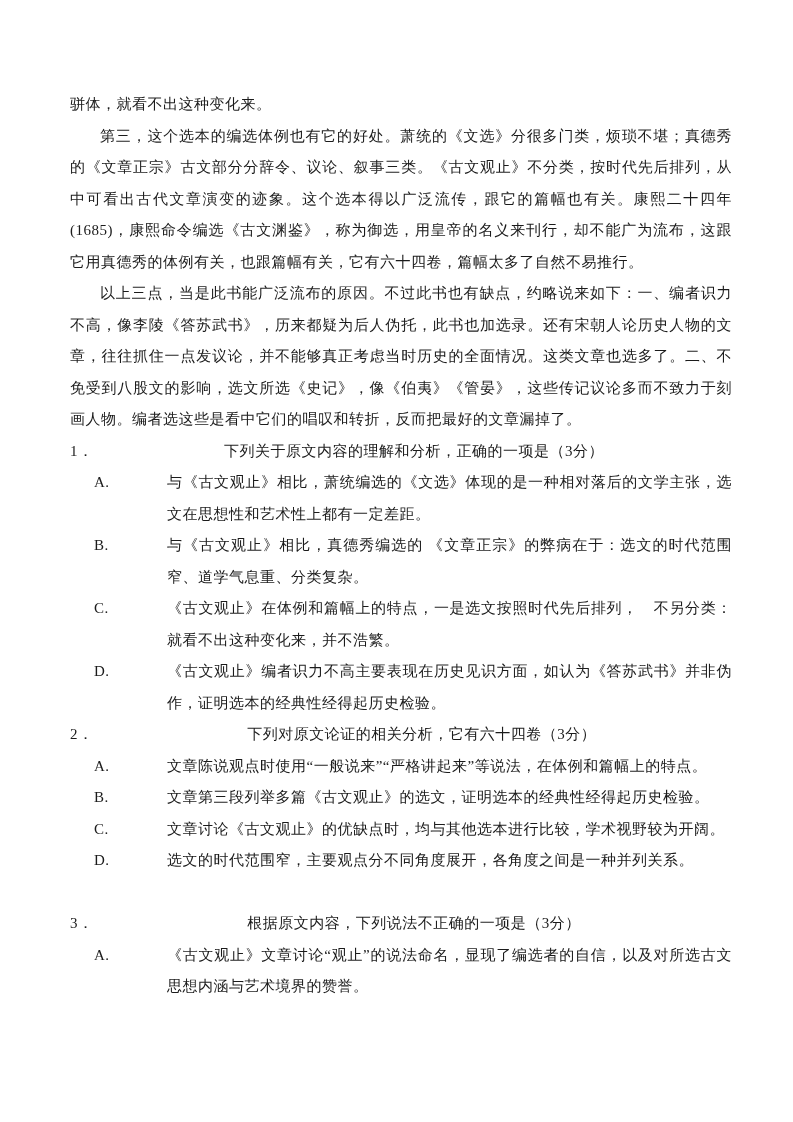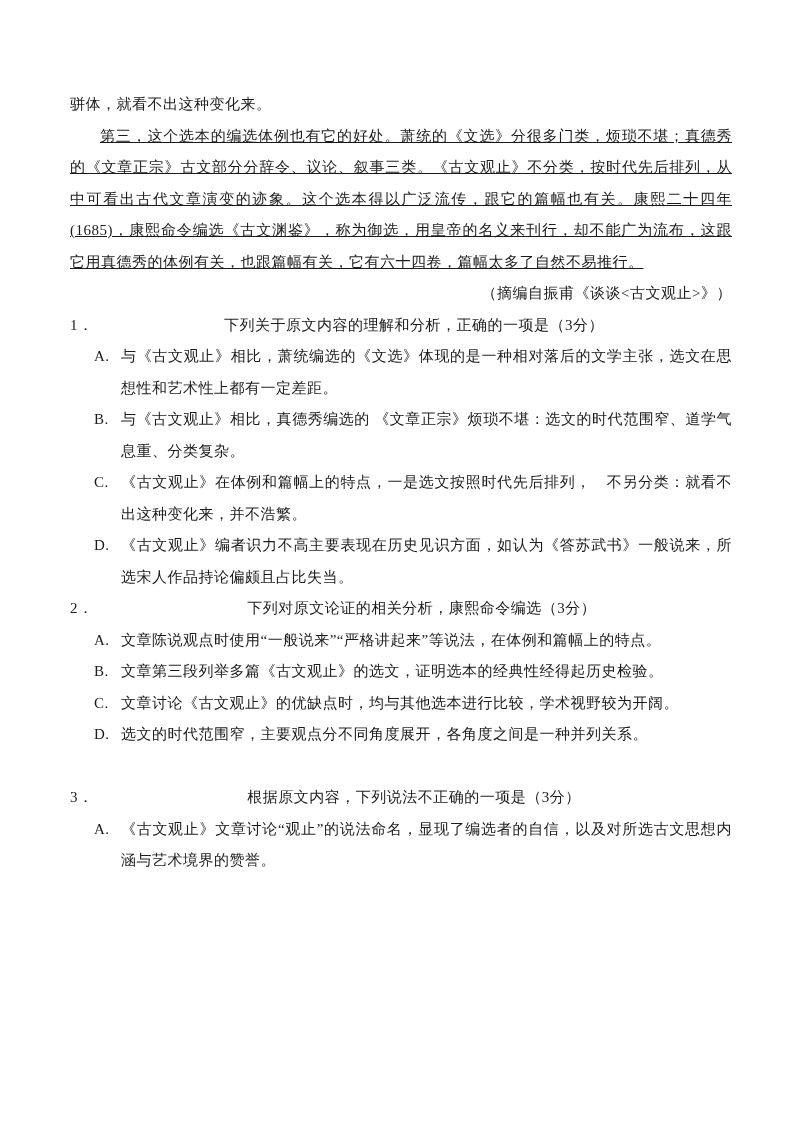--- a/index.html
+++ b/index.html
@@ -20,75 +20,75 @@
     position: absolute;
     top: 89px;
     left: 70px;
     width: 662px;
     font-size: 15px;
     line-height: 31.5px;
     letter-spacing: 0.5px;
     text-align: justify;
   }
   .content p { margin: 0; }
-  .para-indent { text-indent: 2em; text-decoration: underline; }
+  .para-indent { text-indent: 2em; }
   .attribution {
     text-align: right;
     text-indent: 0;
   }
   .question { margin: 0; }
   .q-gap { margin-top: 31.5px; }
   .q-row { display: flex; align-items: flex-start; }
   .q-num { flex: 0 0 26px; white-space: pre; }
   .q-stem { flex: 1; text-align: center; white-space: pre-wrap; }
   .option {
     display: flex;
     align-items: flex-start;
     margin-left: 24px;
   }
   .opt-label { flex: 0 0 27px; }
-  .opt-text { flex: 1; text-align: justify; }
+  .opt-text { flex: 1; text-align: justify; margin-left: 46px; }
 </style>
 </head>
 <body>
 
 <div class="page">
   <div class="content">
 
     <p>骈体，就看不出这种变化来。</p>
     <p class="para-indent">第三，这个选本的编选体例也有它的好处。萧统的《文选》分很多门类，烦琐不堪；真德秀的《文章正宗》古文部分分辞令、议论、叙事三类。《古文观止》不分类，按时代先后排列，从中可看出古代文章演变的迹象。这个选本得以广泛流传，跟它的篇幅也有关。康熙二十四年(1685)，康熙命令编选《古文渊鉴》，称为御选，用皇帝的名义来刊行，却不能广为流布，这跟它用真德秀的体例有关，也跟篇幅有关，它有六十四卷，篇幅太多了自然不易推行。</p>
-    <p class="attribution">（摘编自振甫《谈谈&lt;古文观止&gt;》）</p>
+    <p class="para-indent">以上三点，当是此书能广泛流布的原因。不过此书也有缺点，约略说来如下：一、编者识力不高，像李陵《答苏武书》，历来都疑为后人伪托，此书也加选录。还有宋朝人论历史人物的文章，往往抓住一点发议论，并不能够真正考虑当时历史的全面情况。这类文章也选多了。二、不免受到八股文的影响，选文所选《史记》，像《伯夷》《管晏》，这些传记议论多而不致力于刻画人物。编者选这些是看中它们的唱叹和转折，反而把最好的文章漏掉了。</p>
 
     <div class="question">
       <div class="q-row">
         <span class="q-num">1．</span>
         <span class="q-stem">下列关于原文内容的理解和分析，正确的一项是（3分）</span>
       </div>
       <div class="option">
         <span class="opt-label">A.</span>
         <span class="opt-text">与《古文观止》相比，萧统编选的《文选》体现的是一种相对落后的文学主张，选文在思想性和艺术性上都有一定差距。</span>
       </div>
       <div class="option">
         <span class="opt-label">B.</span>
-        <span class="opt-text">与《古文观止》相比，真德秀编选的 《文章正宗》烦琐不堪：选文的时代范围窄、道学气息重、分类复杂。</span>
+        <span class="opt-text">与《古文观止》相比，真德秀编选的 《文章正宗》的弊病在于：选文的时代范围窄、道学气息重、分类复杂。</span>
       </div>
       <div class="option">
         <span class="opt-label">C.</span>
         <span class="opt-text">《古文观止》在体例和篇幅上的特点，一是选文按照时代先后排列，　不另分类：就看不出这种变化来，并不浩繁。</span>
       </div>
       <div class="option">
         <span class="opt-label">D.</span>
-        <span class="opt-text">《古文观止》编者识力不高主要表现在历史见识方面，如认为《答苏武书》一般说来，所选宋人作品持论偏颇且占比失当。</span>
+        <span class="opt-text">《古文观止》编者识力不高主要表现在历史见识方面，如认为《答苏武书》并非伪作，证明选本的经典性经得起历史检验。</span>
       </div>
     </div>
 
     <div class="question">
       <div class="q-row">
         <span class="q-num">2．</span>
-        <span class="q-stem">　下列对原文论证的相关分析，康熙命令编选（3分）</span>
+        <span class="q-stem">　下列对原文论证的相关分析，它有六十四卷（3分）</span>
       </div>
       <div class="option">
         <span class="opt-label">A.</span>
         <span class="opt-text">文章陈说观点时使用“一般说来”“严格讲起来”等说法，在体例和篇幅上的特点。</span>
       </div>
       <div class="option">
         <span class="opt-label">B.</span>
         <span class="opt-text">文章第三段列举多篇《古文观止》的选文，证明选本的经典性经得起历史检验。</span>
       </div>
       <div class="option">

